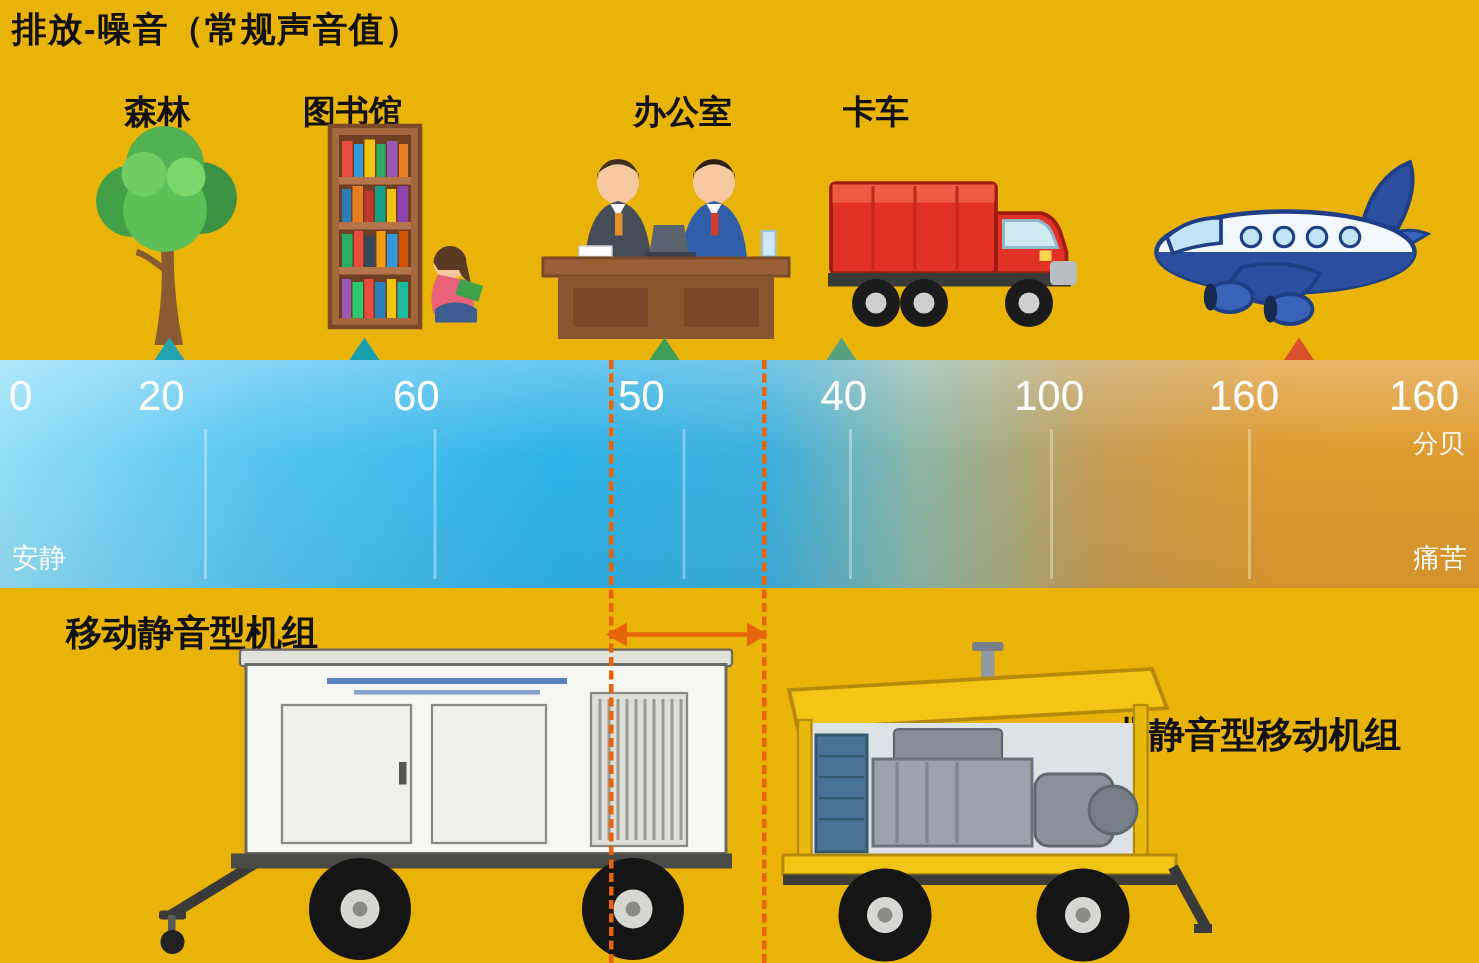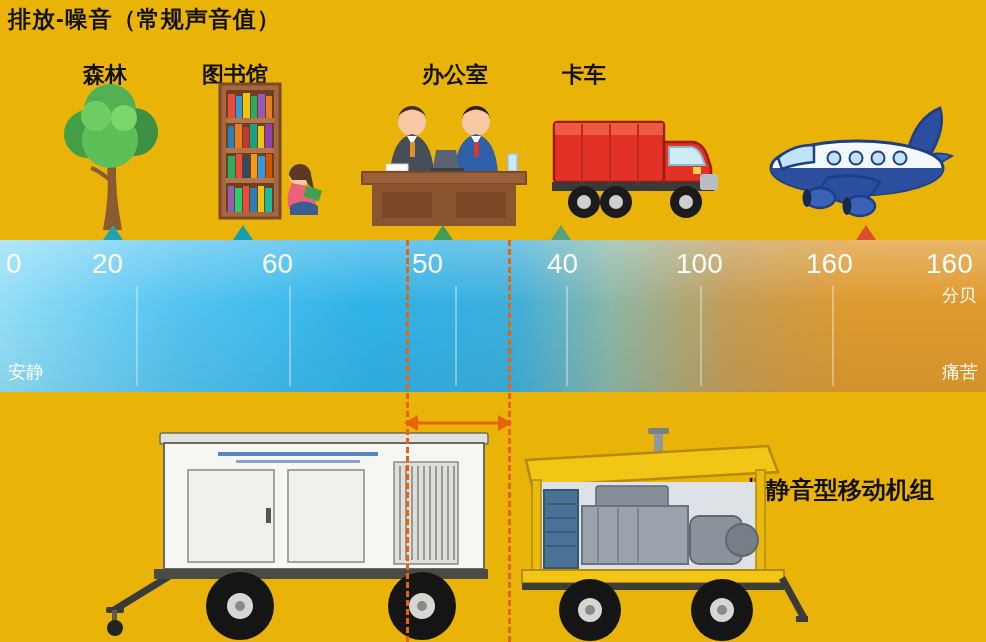--- a/index.html
+++ b/index.html
@@ -209,20 +209,21 @@
   </div>
 
   <div class="dash dash-left"></div>
   <div class="dash dash-right"></div>
   <svg class="range-arrow" width="108" height="24" viewBox="0 0 108 24">
     <line x1="10" y1="12" x2="98" y2="12" stroke="#e8640a" stroke-width="3"></line>
     <polygon points="0,12 14,4 14,20" fill="#e8640a"></polygon>
     <polygon points="108,12 94,4 94,20" fill="#e8640a"></polygon>
   </svg>
 
+  <div class="machine-label ml-left">移动静音型机组</div>
   <div class="machine-label ml-right">非静音型移动机组</div>
 
   <svg class="gen gen-left" width="400" height="212" viewBox="0 0 400 212">
     <path d="M78 140 L16 178" stroke="#3a3a3a" stroke-width="7" fill="none"></path>
     <rect x="8" y="175" width="18" height="6" rx="2" fill="#3a3a3a"></rect>
     <rect x="14" y="178" width="5" height="14" fill="#5a5a5a"></rect>
     <circle cx="17" cy="196" r="8" fill="#222222"></circle>
     <rect x="62" y="1" width="328" height="11" rx="2" fill="#e2e2dc" stroke="#6a6a66" stroke-width="1.5"></rect>
     <rect x="66" y="11" width="320" height="126" fill="#f6f6f2" stroke="#6a6a66" stroke-width="2"></rect>
     <rect x="120" y="20" width="160" height="4" fill="#3a6db5" opacity="0.85"></rect>

